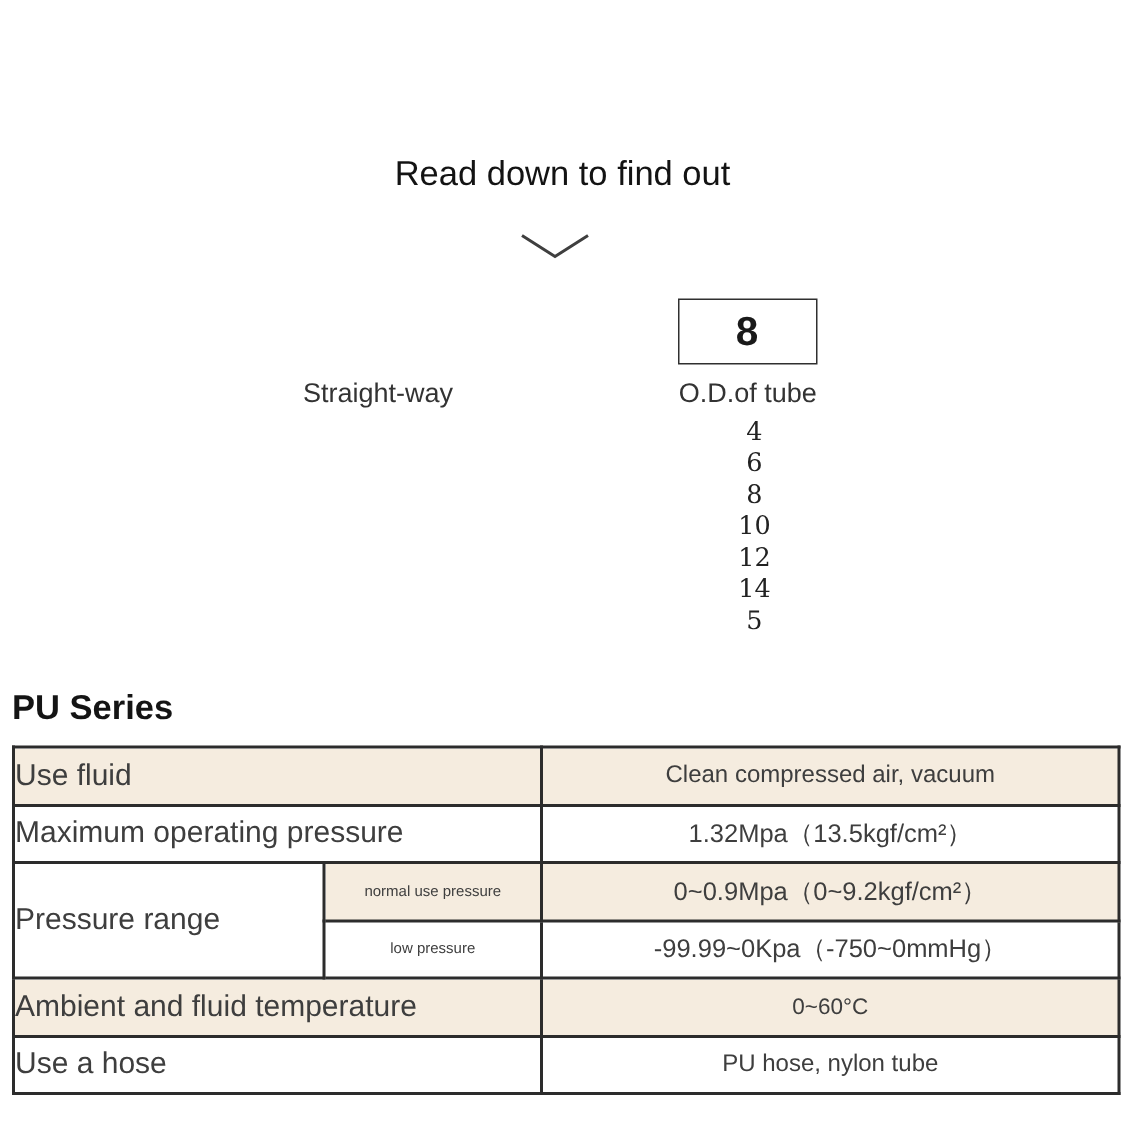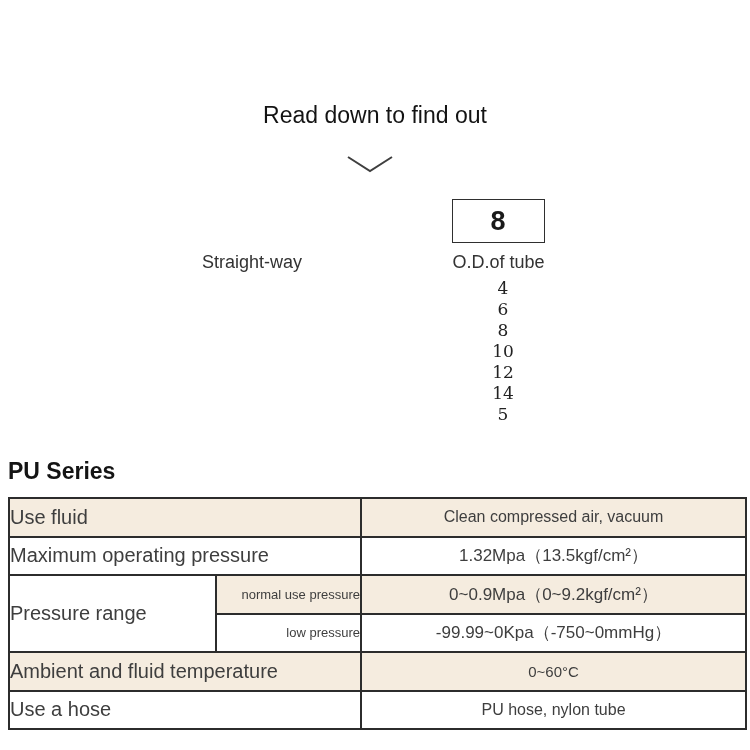--- a/index.html
+++ b/index.html
@@ -82,21 +82,21 @@
   }
   table.spec td {
     border: 2px solid #2c2c2c;
     color: #3e3e3e;
     height: 36.5px;
     padding: 0;
     overflow: hidden;
     white-space: nowrap;
   }
   td.lbl { text-align: left; padding-left: 13px; font-size: 20px; }
-  td.sub { text-align: right; font-size: 13px; margin-left: 13px; }
+  td.sub { text-align: center; font-size: 10px; margin-left: 13px; }
   td.val { text-align: center; }
   .v20 { font-size: 16px; }
   .v17 { font-size: 17px; }
   .v15 { font-size: 15px; margin-top: 40px; }
   .beige { background: #f5ecdf; }
 </style>
 </head>
 <body>
 
 <div id="page">

